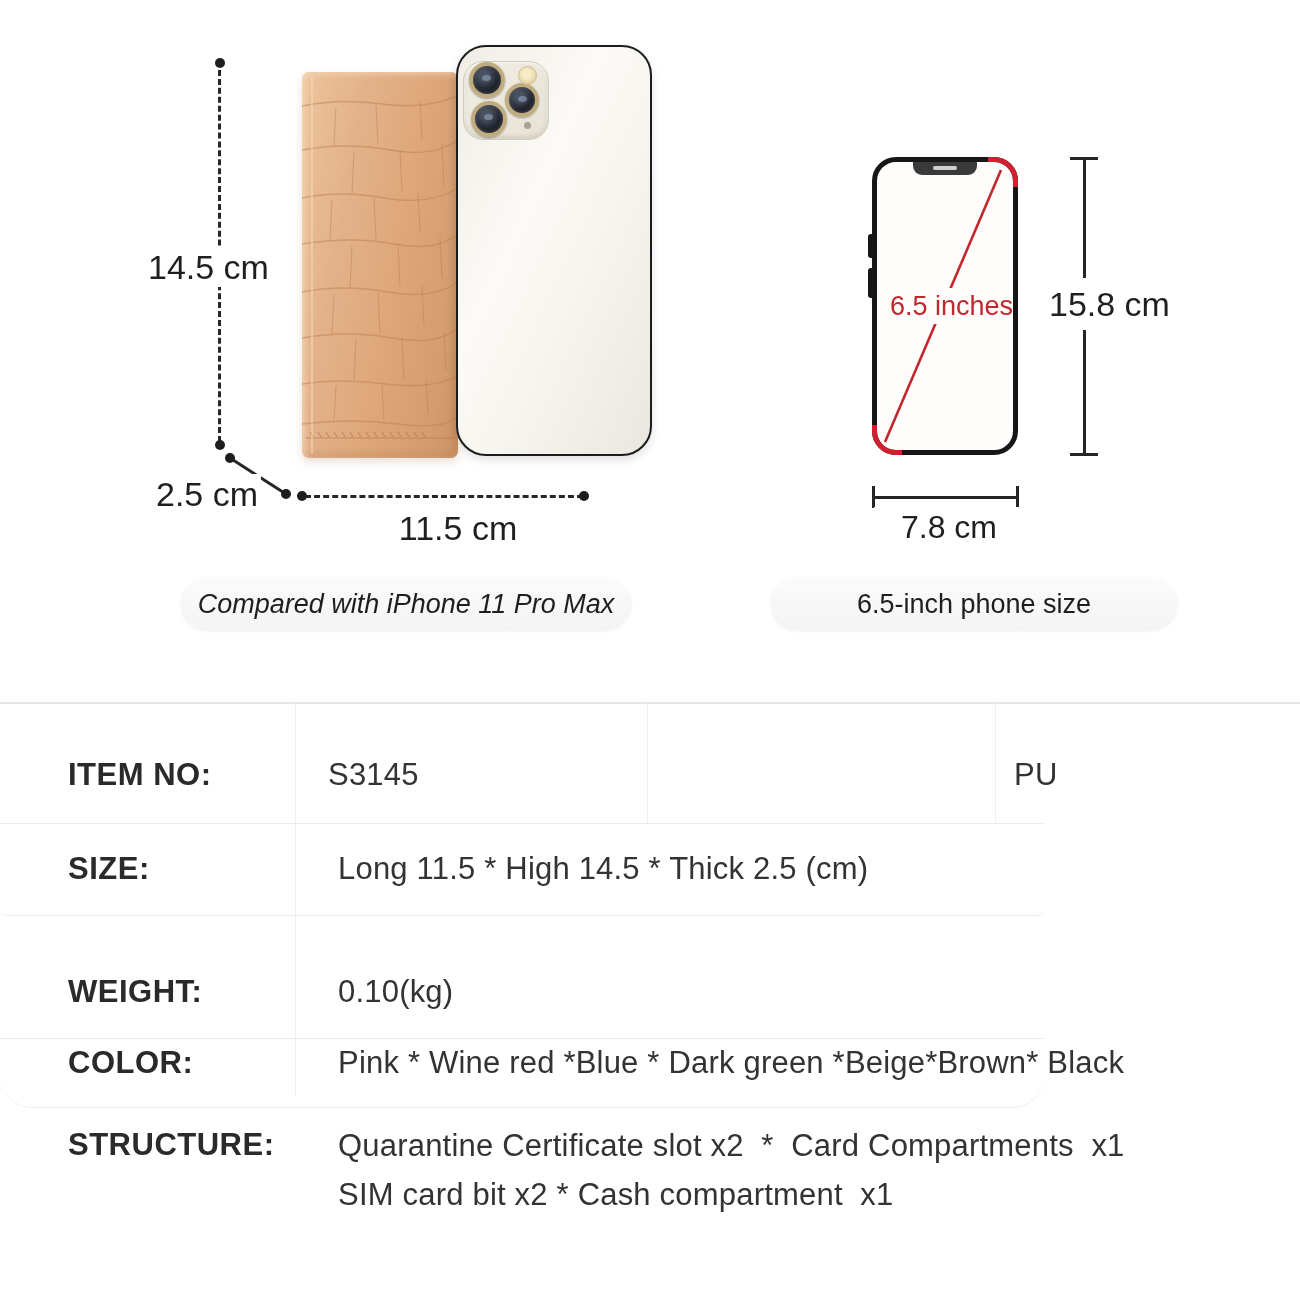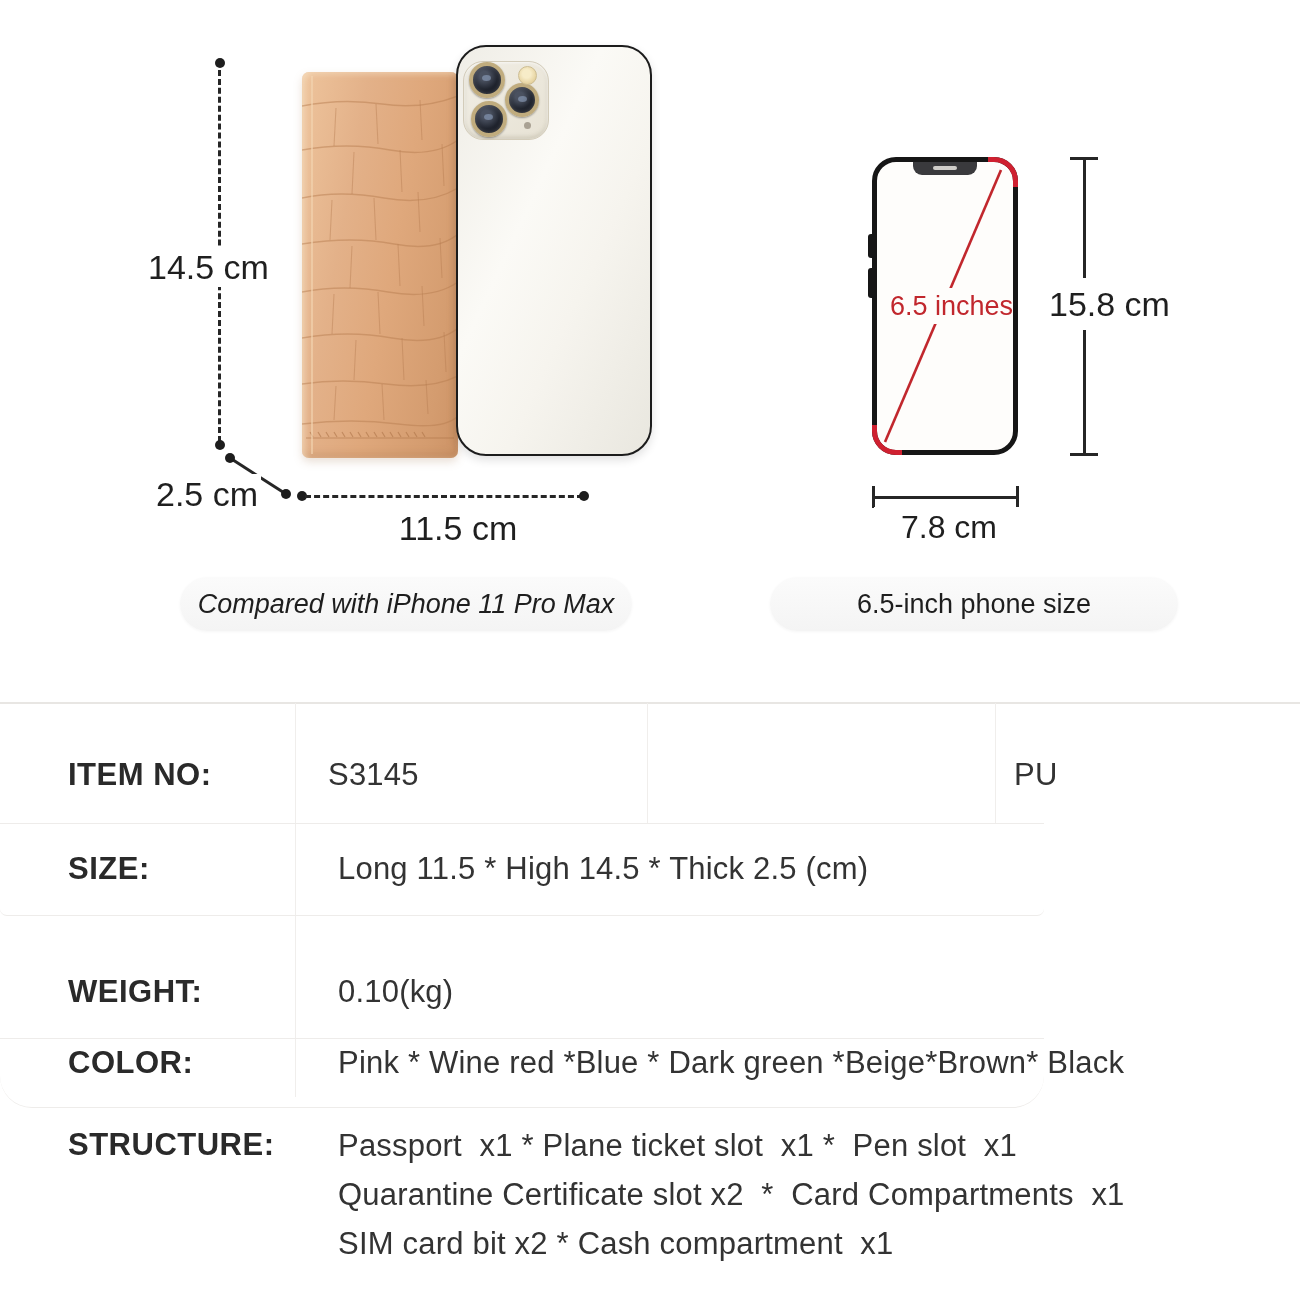--- a/index.html
+++ b/index.html
@@ -228,20 +228,19 @@
     </div>
 
     <div class="trow" style="top:1018px;height:89px;border-radius:32px;">
       <span class="cell lbl" style="left:68px;">COLOR:</span>
       <span class="cell val" style="left:338px;">Pink * Wine red *Blue * Dark green *Beige*Brown* Black</span>
     </div>
 
     <div class="trow last" style="top:1097px;height:203px;">
       <span class="cell lbl" style="left:68px;top:48px;">STRUCTURE:</span>
       <div class="struct-lines">
-        <div class="val-line">Passport  x1 * Plane ticket slot  x1 *  Pen slot  x1</div>
         <div class="val-line">Quarantine Certificate slot x2  *  Card Compartments  x1</div>
         <div class="val-line">SIM card bit x2 * Cash compartment  x1</div>
       </div>
     </div>
   </div>
 
 </div>
 
 </body></html>

